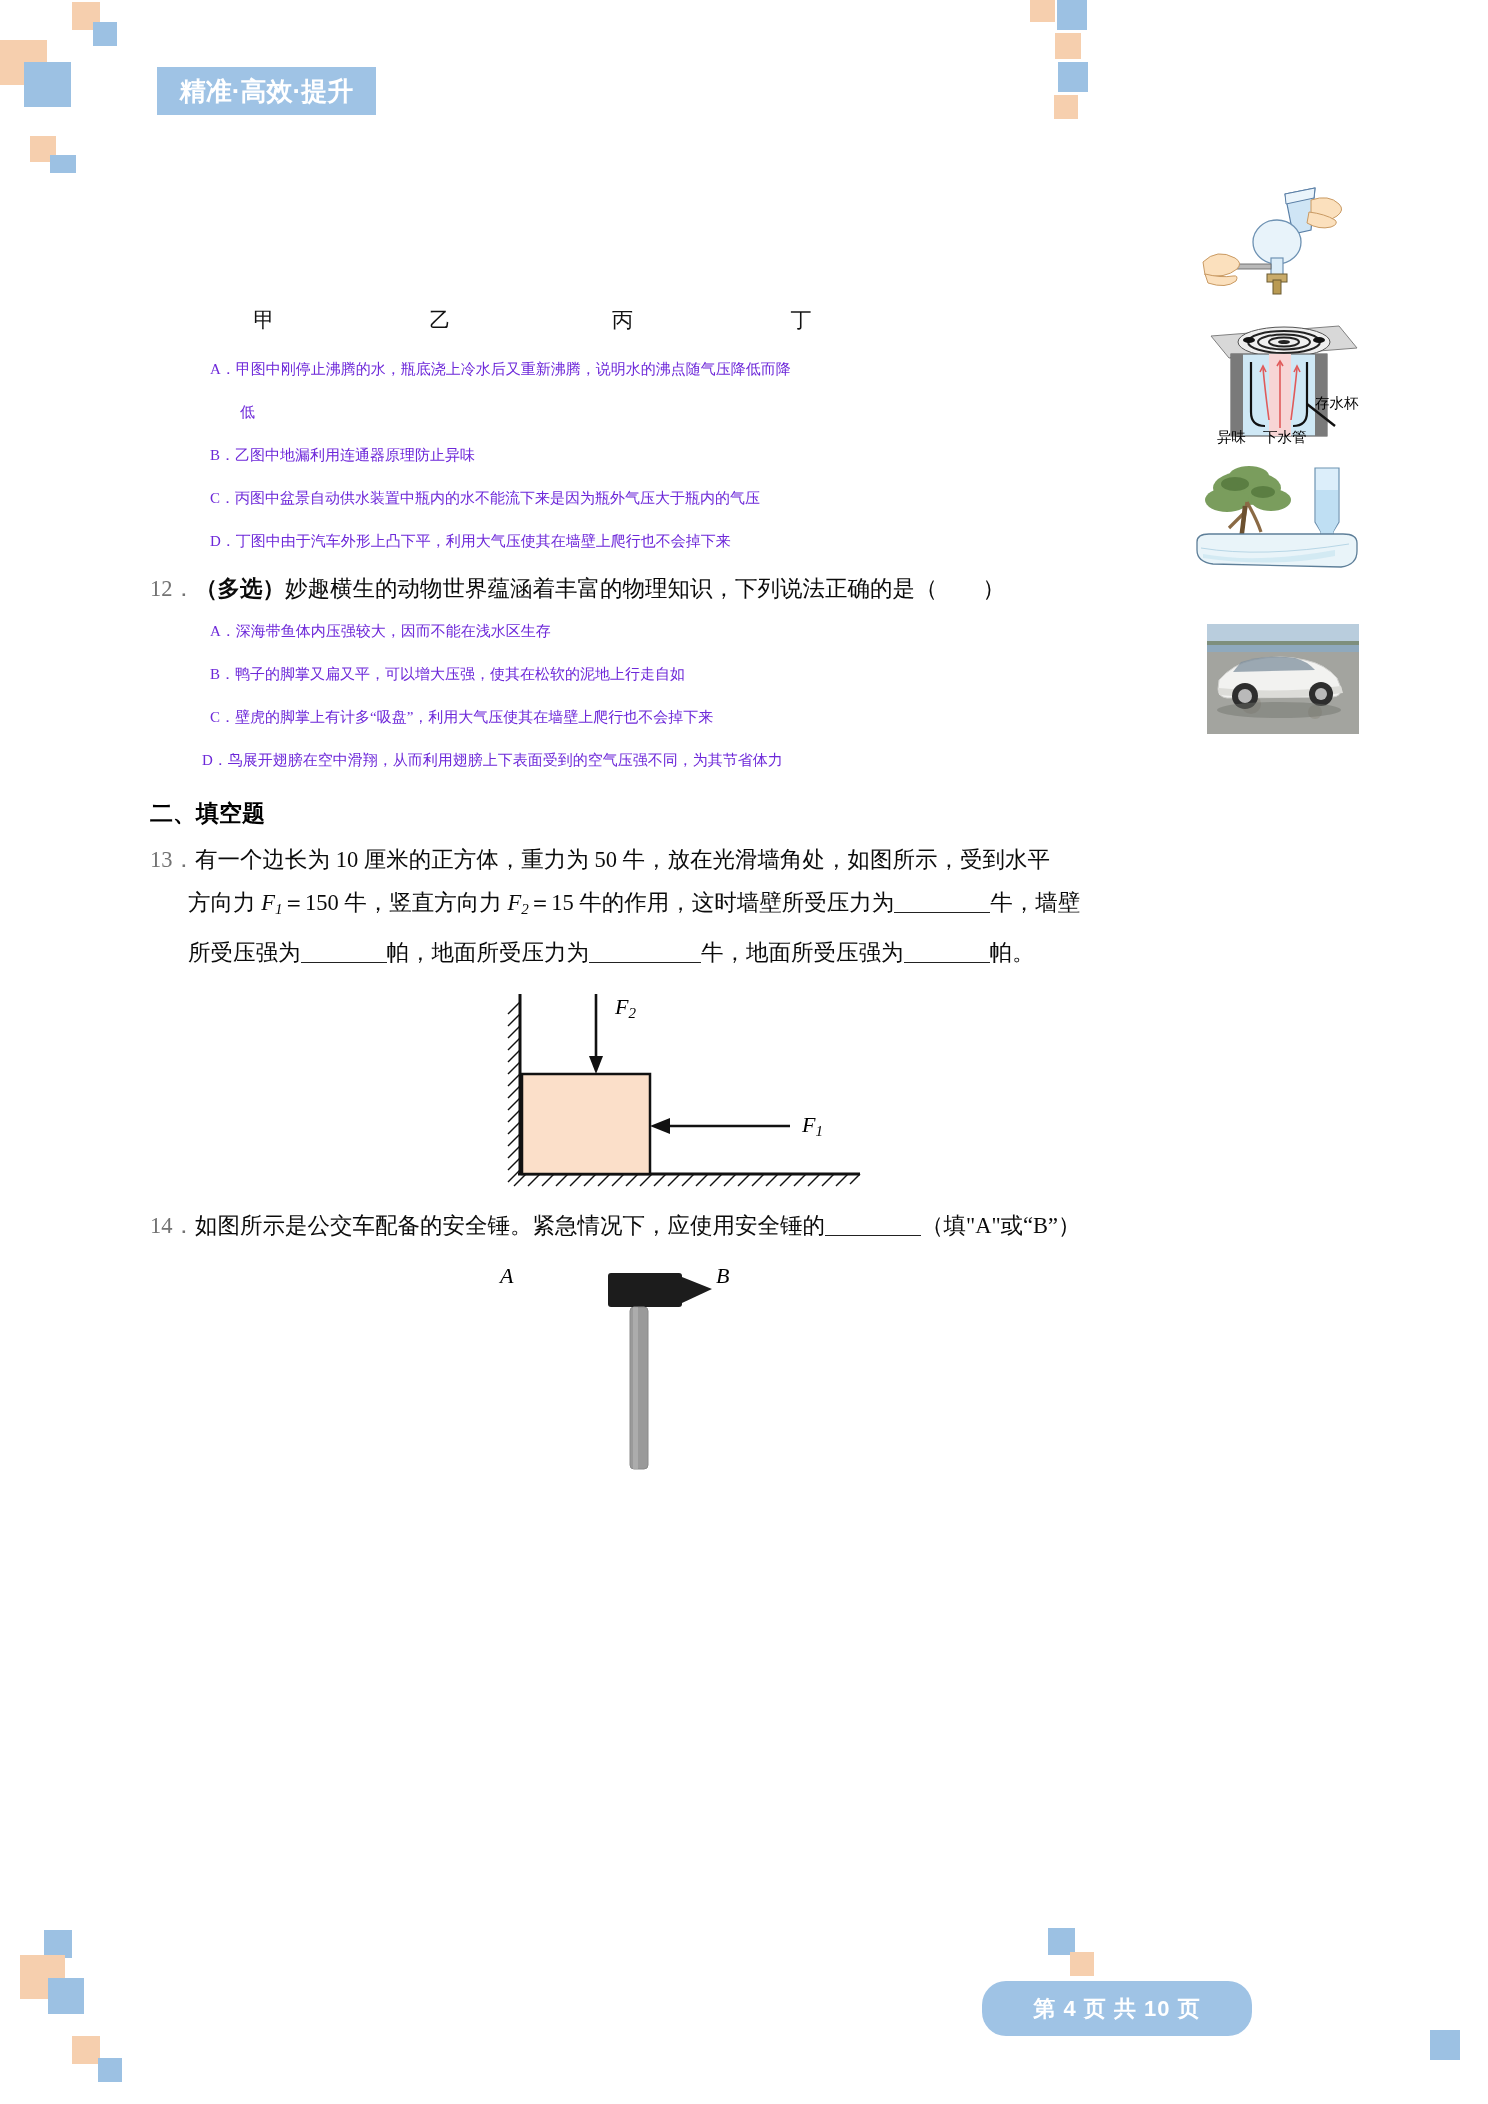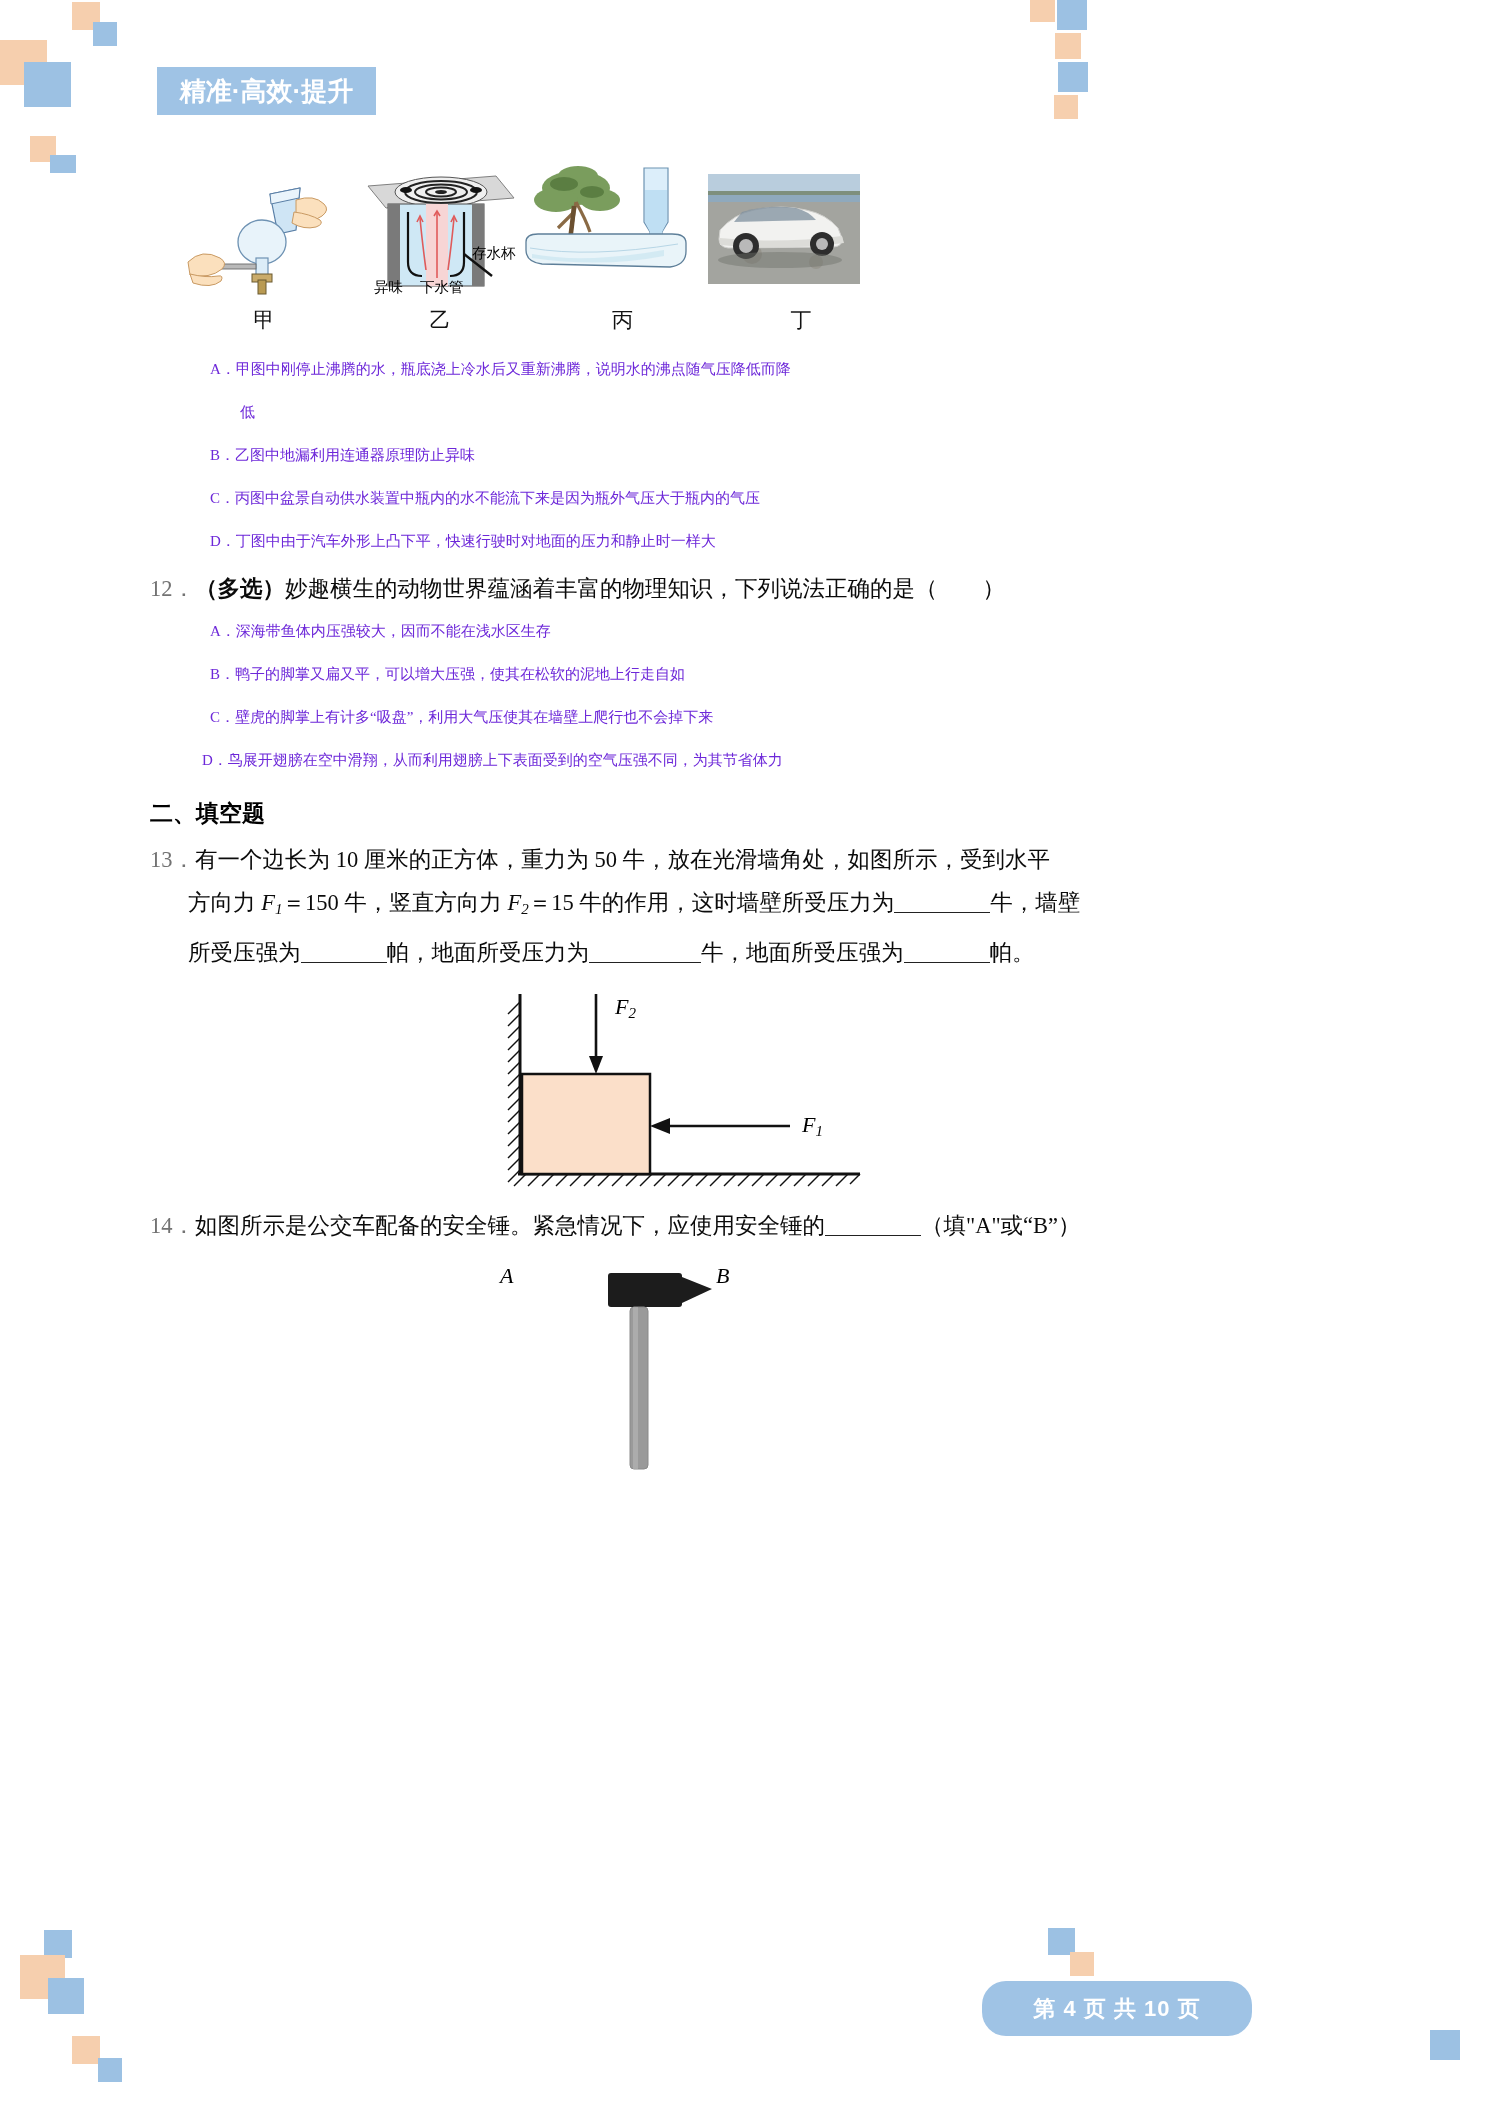--- a/index.html
+++ b/index.html
@@ -41,20 +41,21 @@
     position:absolute;
     left:150px;top:150px;
     width:1215px;
   }
   .fig-row{
     display:flex;
     align-items:flex-end;
     justify-content:flex-start;
     height:150px;
     margin-left:28px;
+    flex-direction:column;
   }
   .fig-cell{
     width:172px;
     display:flex;
     flex-direction:column;
     align-items:center;
     justify-content:flex-end;
     position:relative;
   }
   .fig-caption{
@@ -326,21 +327,21 @@
     <div class="opt" style="margin-left:90px;">
       <span>低</span>
     </div>
     <div class="opt">
       <span class="lbl">B．</span><span>乙图中地漏利用连通器原理防止异味</span>
     </div>
     <div class="opt">
       <span class="lbl">C．</span><span>丙图中盆景自动供水装置中瓶内的水不能流下来是因为瓶外气压大于瓶内的气压</span>
     </div>
     <div class="opt">
-      <span class="lbl">D．</span><span>丁图中由于汽车外形上凸下平，快速行驶时对地面的压力和静止时一样大</span>
+      <span class="lbl">D．</span><span>丁图中由于汽车外形上凸下平，利用大气压使其在墙壁上爬行也不会掉下来</span>
     </div>
 
     <div class="qline" style="margin-top:4px;">
       <span class="q-num">12．</span><span class="bold">（多选）</span><span>妙趣横生的动物世界蕴涵着丰富的物理知识，下列说法正确的是（　　）</span>
     </div>
     <div class="opt">
       <span class="lbl">A．</span><span>深海带鱼体内压强较大，因而不能在浅水区生存</span>
     </div>
     <div class="opt">
       <span class="lbl">B．</span><span>鸭子的脚掌又扁又平，可以增大压强，使其在松软的泥地上行走自如</span>

